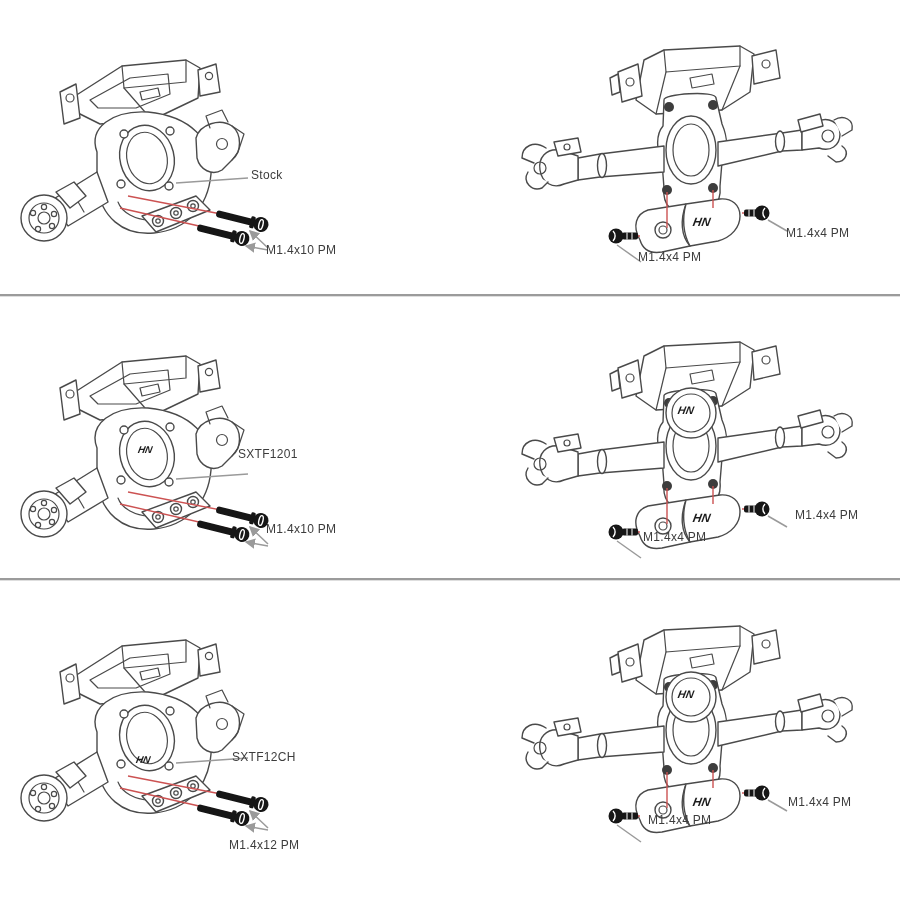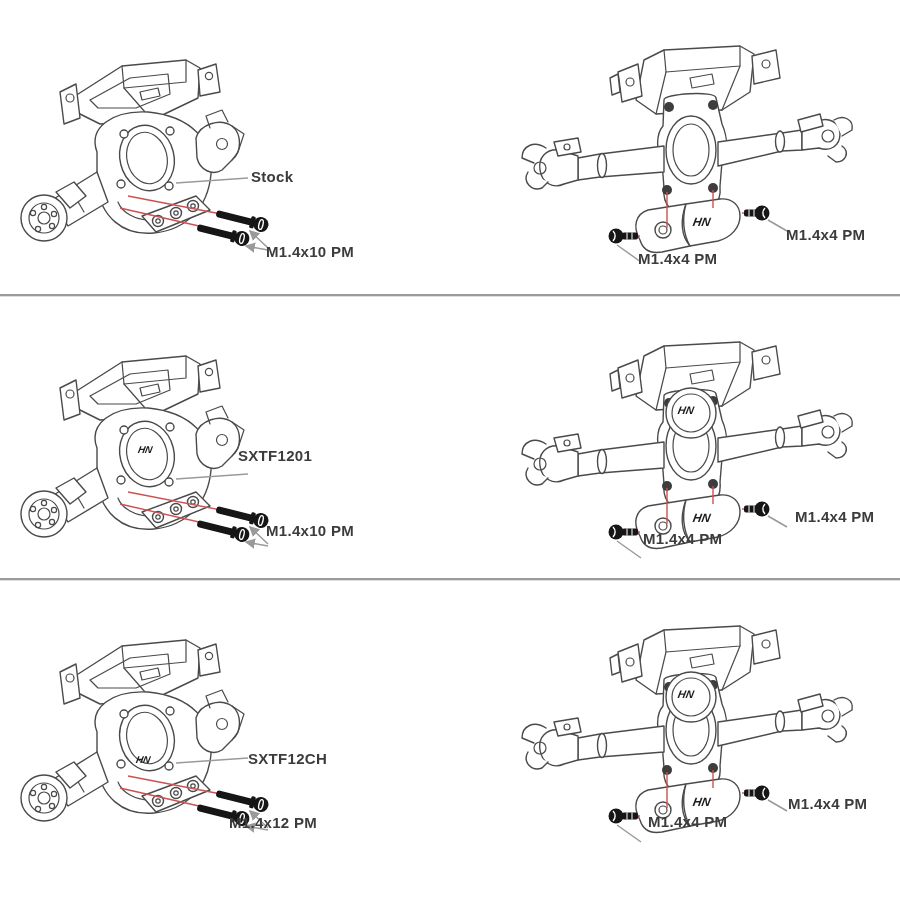--- a/index.html
+++ b/index.html
@@ -16,32 +16,32 @@
   .panel-right{left:450px;width:450px;}
   svg.art{position:absolute;left:0;top:0;width:450px;height:295px;overflow:visible;}
   .ln{fill:#fff;stroke:var(--ink);stroke-width:1.4;stroke-linejoin:round;stroke-linecap:round;}
   .noln{fill:none;stroke:var(--ink);stroke-width:1.2;stroke-linejoin:round;stroke-linecap:round;}
   .bolt{fill:#3d3d3d;stroke:none;}
   .red-ln{fill:none;stroke:var(--red);stroke-width:1.4;}
   .leader-ln{fill:none;stroke:var(--leader);stroke-width:1.5;}
   .screw-body{fill:var(--screw);stroke:none;}
   .screw-slot{fill:none;stroke:#fff;stroke-width:1.4;}
   .mk{fill:var(--leader);}
-  .lbl{position:absolute;font-size:15px;font-weight:700;color:var(--text);letter-spacing:.3px;white-space:nowrap;}
+  .lbl{position:absolute;font-size:12px;font-weight:400;color:var(--text);letter-spacing:.3px;white-space:nowrap;}
   .hn{position:absolute;font-weight:700;font-style:italic;color:#1d1d1d;transform:skewX(-10deg);white-space:nowrap;}
   .plate-hn{font-size:12px;}
   .cover-hn{font-size:11px;}
   .small-hn{font-size:10px;}
   
   .row1 .lbl-part{left:251px;top:168px}
   .row2 .lbl-part{left:238px;top:151px}
-  .row3 .lbl-part{left:248px;top:170px}
+  .row3 .lbl-part{left:232px;top:170px}
   .row1 .lbl-screw{left:266px;top:243px}
   .row2 .lbl-screw{left:266px;top:226px}
-  .row3 .lbl-screw{left:229px;top:234px}
+  .row3 .lbl-screw{left:229px;top:258px}
   .row1 .lbl-right{left:336px;top:226px}
   .row2 .lbl-right{left:345px;top:212px}
   .row3 .lbl-right{left:338px;top:215px}
   .row1 .lbl-bottom{left:188px;top:250px}
   .row2 .lbl-bottom{left:193px;top:234px}
   .row3 .lbl-bottom{left:198px;top:233px}
   .plate-hn{left:243px;top:215px}
   .cover-hn{left:228px;top:108px}
   .row2 .iso-hn{left:138px;top:148px}
   .row3 .iso-hn{left:136px;top:174px}

